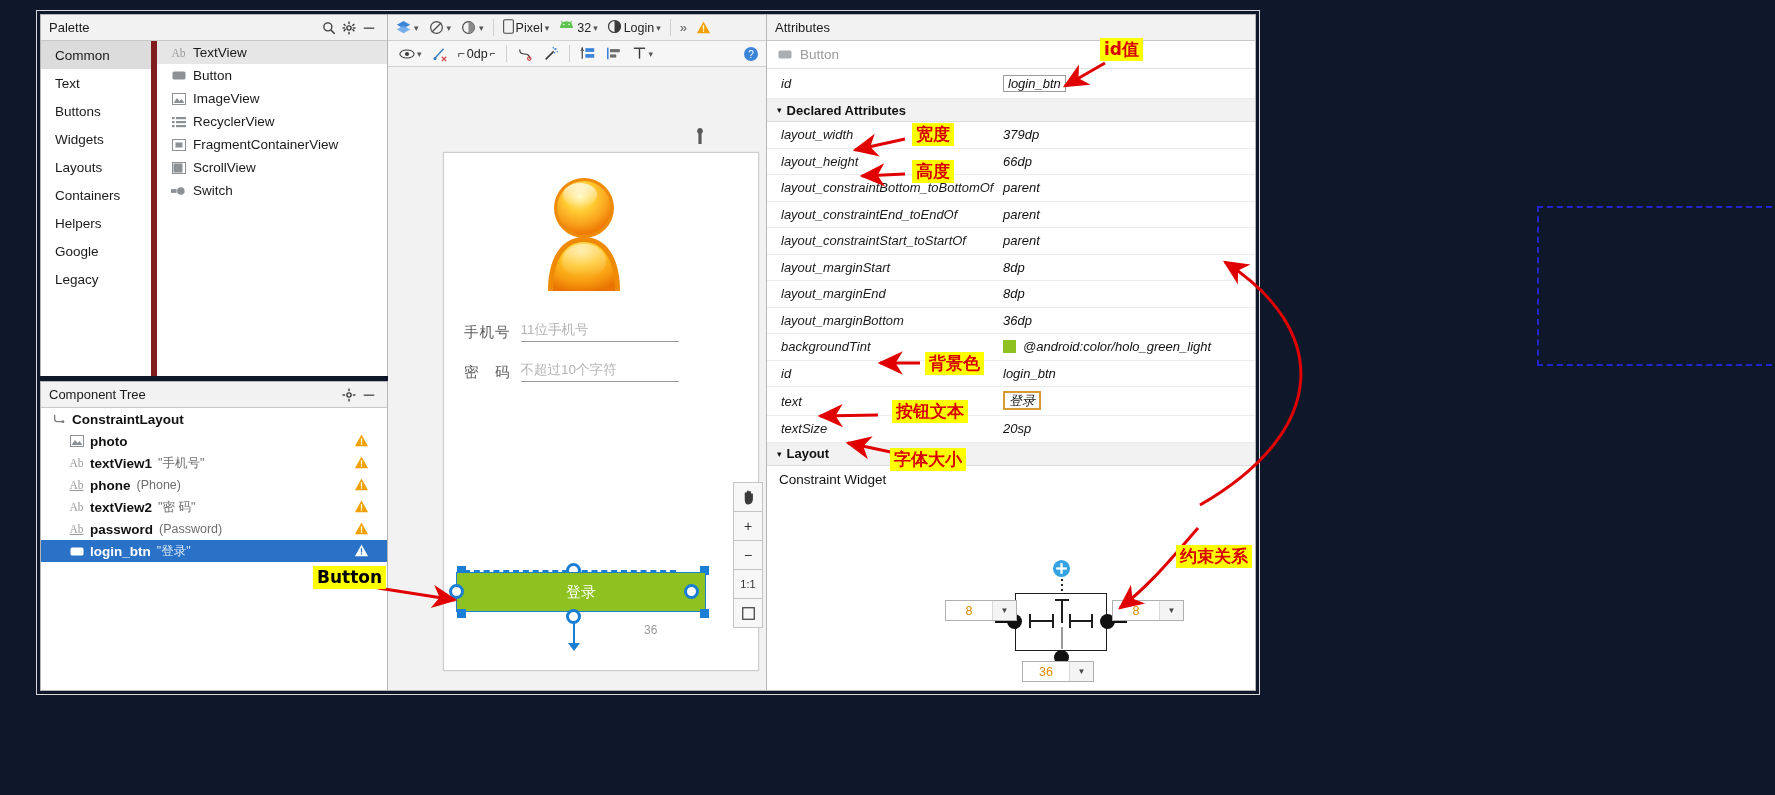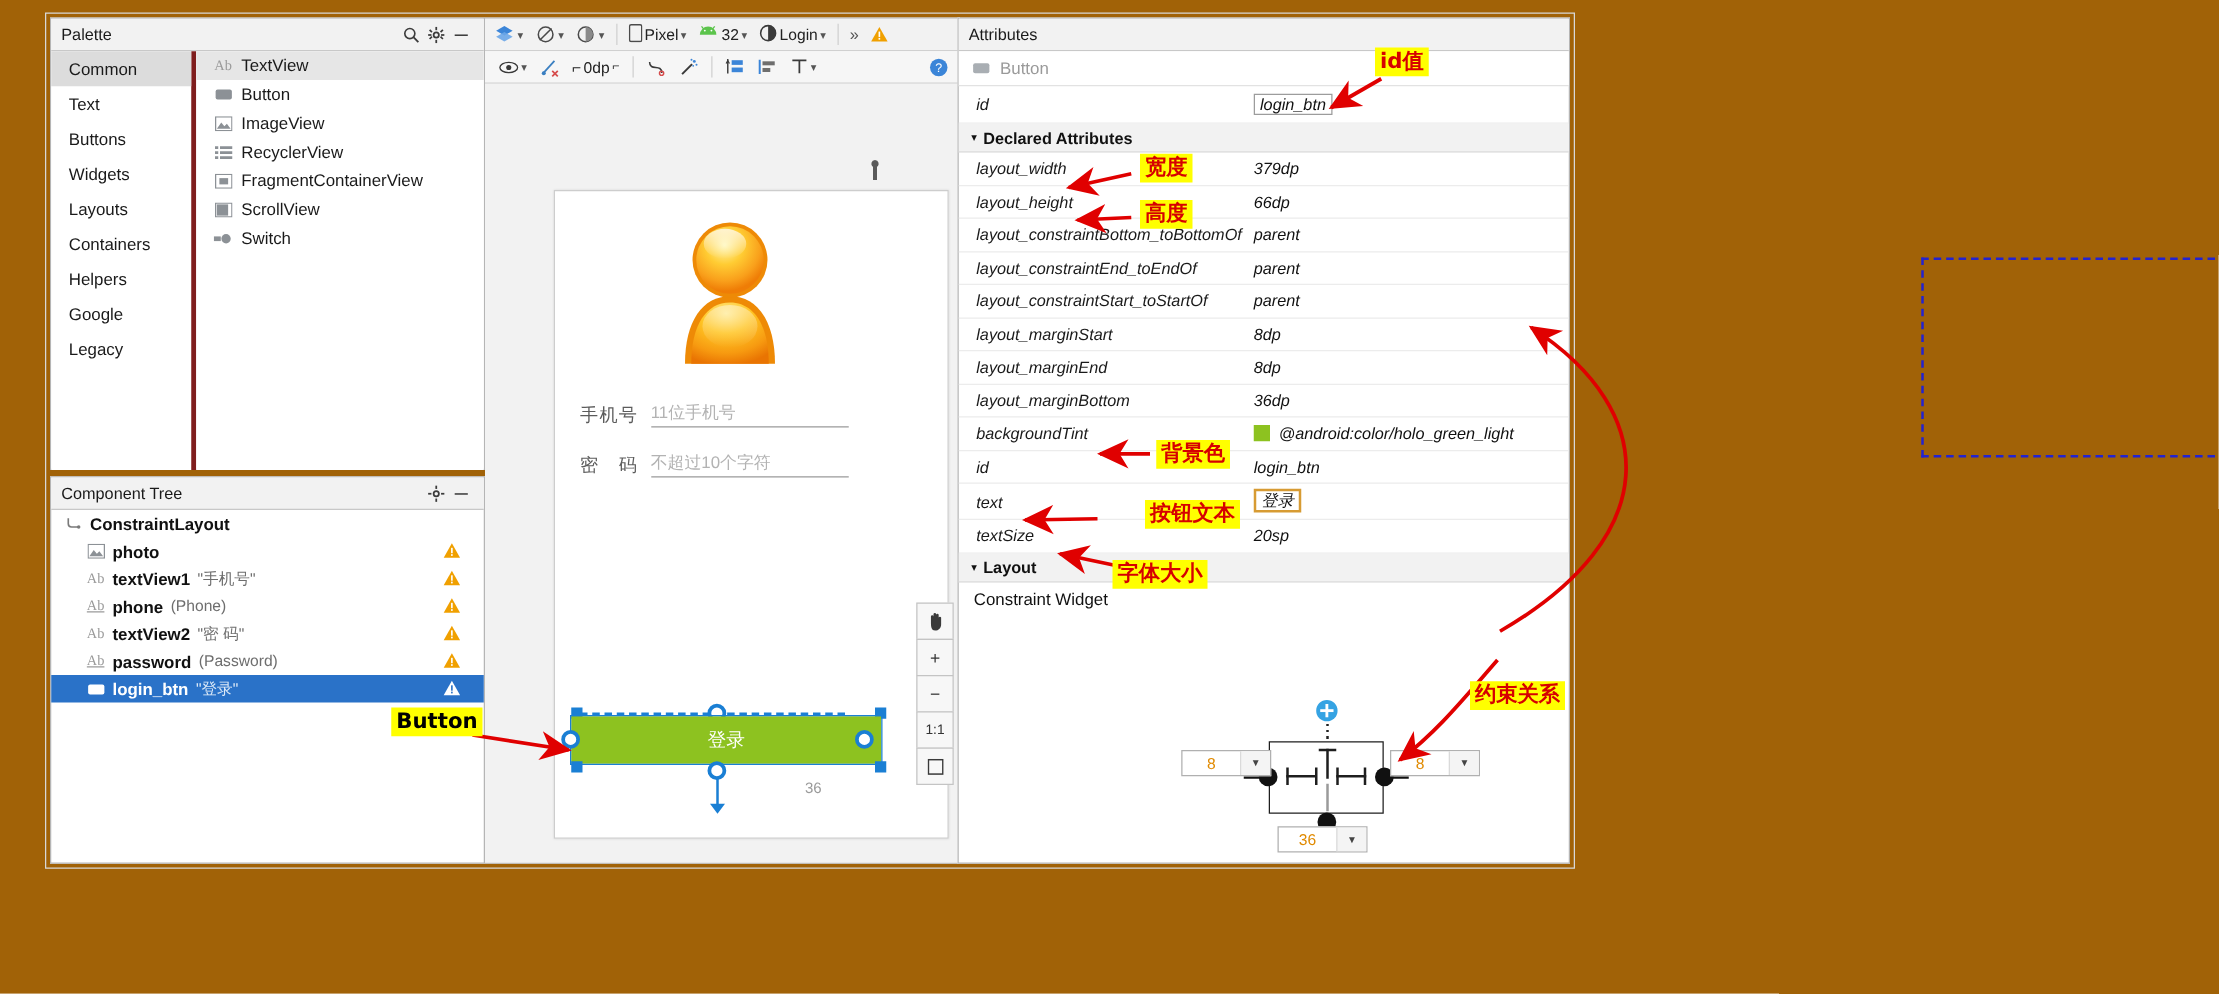--- a/index.html
+++ b/index.html
@@ -6,21 +6,21 @@
   html, body {
     margin: 0; padding: 0;
     width: 1775px; height: 795px;
     background: #ffffff;
     font-family: "Liberation Sans", sans-serif;
     overflow: hidden;
   }
   #root {
     position: relative;
     width: 1775px; height: 795px;
-    background: #a16207;
+    background: #0f172a;
   }
 
   
   .panel-header {
     height: 26px;
     background: #f2f2f2;
     border-bottom: 1px solid #c8c8c8;
     display: flex; align-items: center;
     padding: 0 8px;
     font-size: 13px; color: #1a1a1a;
@@ -35,21 +35,21 @@
 
   
   #palette {
     position: absolute; left: 40px; top: 14px;
     width: 348px; height: 362px;
     background: #ffffff;
     border: 1px solid #b5b5b5;
   }
   #palette-body { display: flex; height: 335px; }
   #palette-cats {
-    width: 116px; border-right: 4px solid #7f1d1d;
+    width: 116px; border-right: 6px solid #7f1d1d;
     background: #ffffff;
     text-align: center;
   }
   .cat {
     height: 28px; display: flex; align-items: center;
     padding-left: 14px; font-size: 13.5px; color: #1a1a1a;
   }
   .cat.sel { background: #dcdcdc; }
   #palette-items { flex: 1; background: #ffffff; padding-top: 0; }
   .pitem {
@@ -849,18 +849,18 @@
 
     <path d="M1198,528 C1170,560 1150,585 1120,608" stroke="#e00000" stroke-width="3" fill="none" marker-end="url(#ah)"></path>
 
     <line x1="378" y1="588" x2="455" y2="600" stroke="#e00000" stroke-width="3" marker-end="url(#ah)"></line>
   </svg>
 
   <div class="anno" style="left:1100px; top:38px;">id值</div>
   <div class="anno" style="left:912px;  top:123px;">宽度</div>
   <div class="anno" style="left:912px;  top:160px;">高度</div>
   <div class="anno" style="left:925px;  top:352px;">背景色</div>
-  <div class="anno" style="left:916px;  top:400px;">按钮文本</div>
+  <div class="anno" style="left:892px;  top:400px;">按钮文本</div>
   <div class="anno" style="left:890px;  top:448px;">字体大小</div>
   <div class="anno" style="left:1176px; top:505px;margin-top:40px;">约束关系</div>
   <div class="anno black" style="left:313px; top:566px;">Button</div>
 
 </div>
 
 </body></html>

